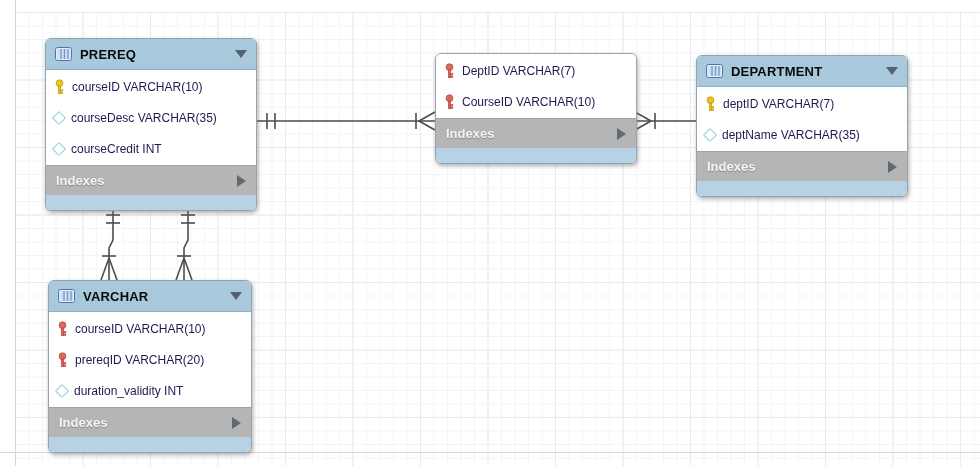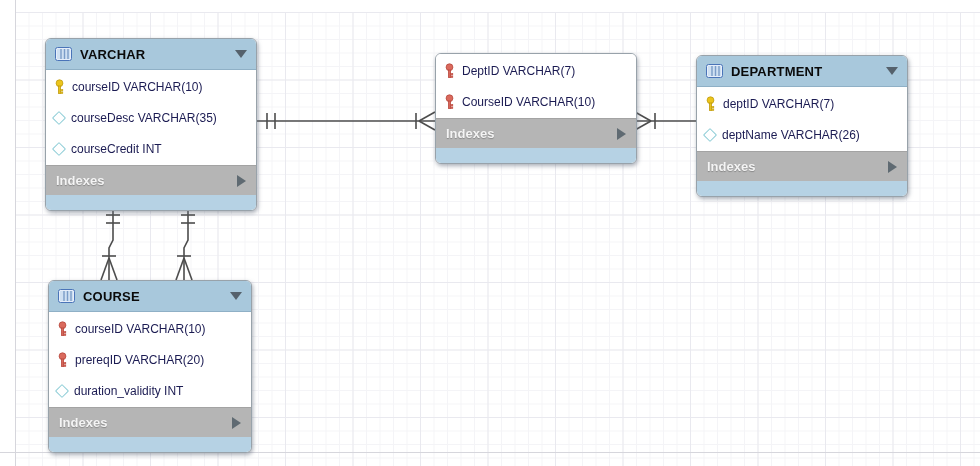--- a/index.html
+++ b/index.html
@@ -117,21 +117,21 @@
 
   <div class="db-table" id="table-course">
     <div class="tbl-header">
       <svg class="tbl-icon" width="17" height="14" viewBox="0 0 17 14">
         <rect x="0.5" y="0.5" width="16" height="13" rx="2" fill="#e6eefa" stroke="#4a74b8"></rect>
         <rect x="2" y="2" width="13" height="10" fill="#cfe0f2"></rect>
         <line x1="6" y1="2" x2="6" y2="12" stroke="#7a9cc8" stroke-width="1.4"></line>
         <line x1="9.5" y1="2" x2="9.5" y2="12" stroke="#7a9cc8" stroke-width="1.4"></line>
         <line x1="13" y1="2" x2="13" y2="12" stroke="#7a9cc8" stroke-width="1.4"></line>
       </svg>
-      <span class="tbl-title">VARCHAR</span>
+      <span class="tbl-title">PREREQ</span>
       <span class="collapse-tri"></span>
     </div>
     <div class="tbl-body">
       <div class="col-row">
         <svg class="key-svg key-primary" width="11" height="16" viewBox="0 0 11 16">
           <circle class="key-fill" cx="5.5" cy="4.2" r="3.4" stroke-width="0.8"></circle>
           <rect class="key-fill" x="4.4" y="7" width="2.2" height="7.5" stroke-width="0.8"></rect>
           <rect class="key-fill" x="6.2" y="10.5" width="2.6" height="1.5" stroke-width="0.6"></rect>
           <rect class="key-fill" x="6.2" y="13" width="2.6" height="1.5" stroke-width="0.6"></rect>
         </svg>
@@ -198,40 +198,40 @@
         <svg class="key-svg key-primary" width="11" height="16" viewBox="0 0 11 16">
           <circle class="key-fill" cx="5.5" cy="4.2" r="3.4" stroke-width="0.8"></circle>
           <rect class="key-fill" x="4.4" y="7" width="2.2" height="7.5" stroke-width="0.8"></rect>
           <rect class="key-fill" x="6.2" y="10.5" width="2.6" height="1.5" stroke-width="0.6"></rect>
           <rect class="key-fill" x="6.2" y="13" width="2.6" height="1.5" stroke-width="0.6"></rect>
         </svg>
         <span class="col-text">deptID VARCHAR(7)</span>
       </div>
       <div class="col-row">
         <span class="diamond"></span>
-        <span class="col-text">deptName VARCHAR(26)</span>
+        <span class="col-text">deptName VARCHAR(35)</span>
       </div>
     </div>
     <div class="tbl-indexes">
       <span class="indexes-label">Indexes</span>
       <span class="indexes-arrow"></span>
     </div>
     <div class="tbl-strip"></div>
   </div>
 
   <div class="db-table" id="table-prereq">
     <div class="tbl-header">
       <svg class="tbl-icon" width="17" height="14" viewBox="0 0 17 14">
         <rect x="0.5" y="0.5" width="16" height="13" rx="2" fill="#e6eefa" stroke="#4a74b8"></rect>
         <rect x="2" y="2" width="13" height="10" fill="#cfe0f2"></rect>
         <line x1="6" y1="2" x2="6" y2="12" stroke="#7a9cc8" stroke-width="1.4"></line>
         <line x1="9.5" y1="2" x2="9.5" y2="12" stroke="#7a9cc8" stroke-width="1.4"></line>
         <line x1="13" y1="2" x2="13" y2="12" stroke="#7a9cc8" stroke-width="1.4"></line>
       </svg>
-      <span class="tbl-title">COURSE</span>
+      <span class="tbl-title">VARCHAR</span>
       <span class="collapse-tri"></span>
     </div>
     <div class="tbl-body">
       <div class="col-row">
         <svg class="key-svg key-foreign" width="11" height="16" viewBox="0 0 11 16">
           <circle class="key-fill" cx="5.5" cy="4.2" r="3.4" stroke-width="0.8"></circle>
           <rect class="key-fill" x="4.4" y="7" width="2.2" height="7.5" stroke-width="0.8"></rect>
           <rect class="key-fill" x="6.2" y="10.5" width="2.6" height="1.5" stroke-width="0.6"></rect>
           <rect class="key-fill" x="6.2" y="13" width="2.6" height="1.5" stroke-width="0.6"></rect>
         </svg>

